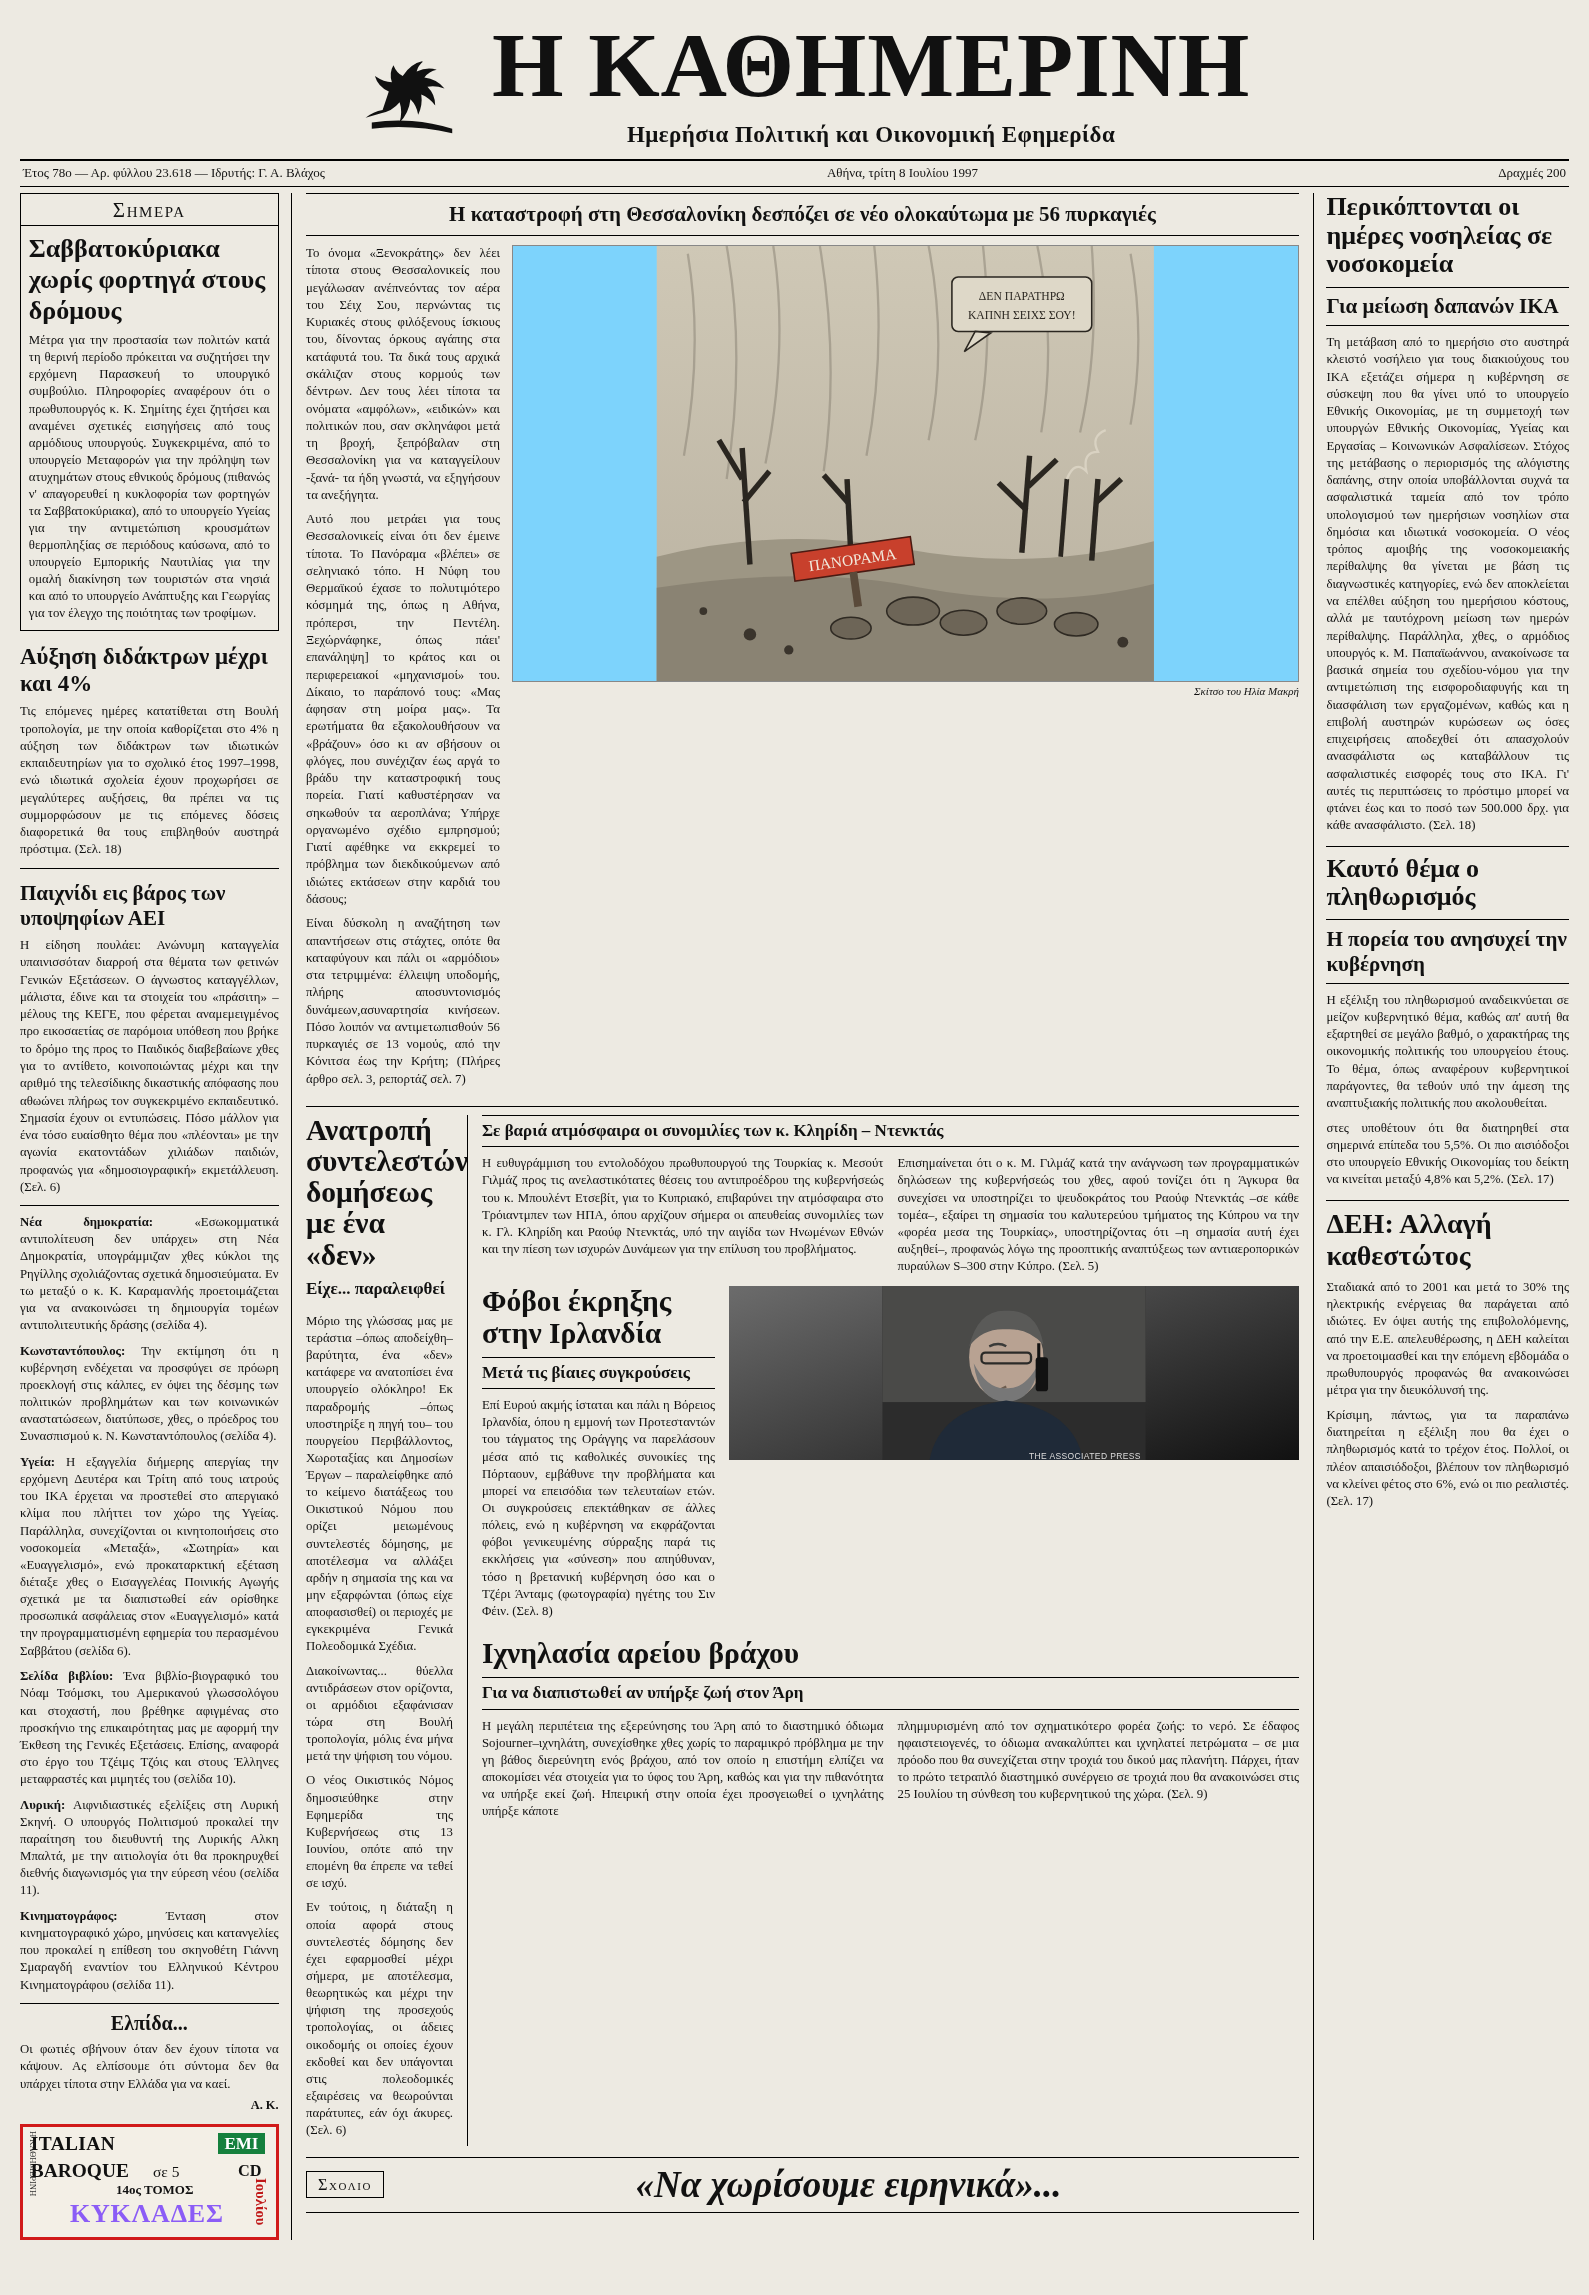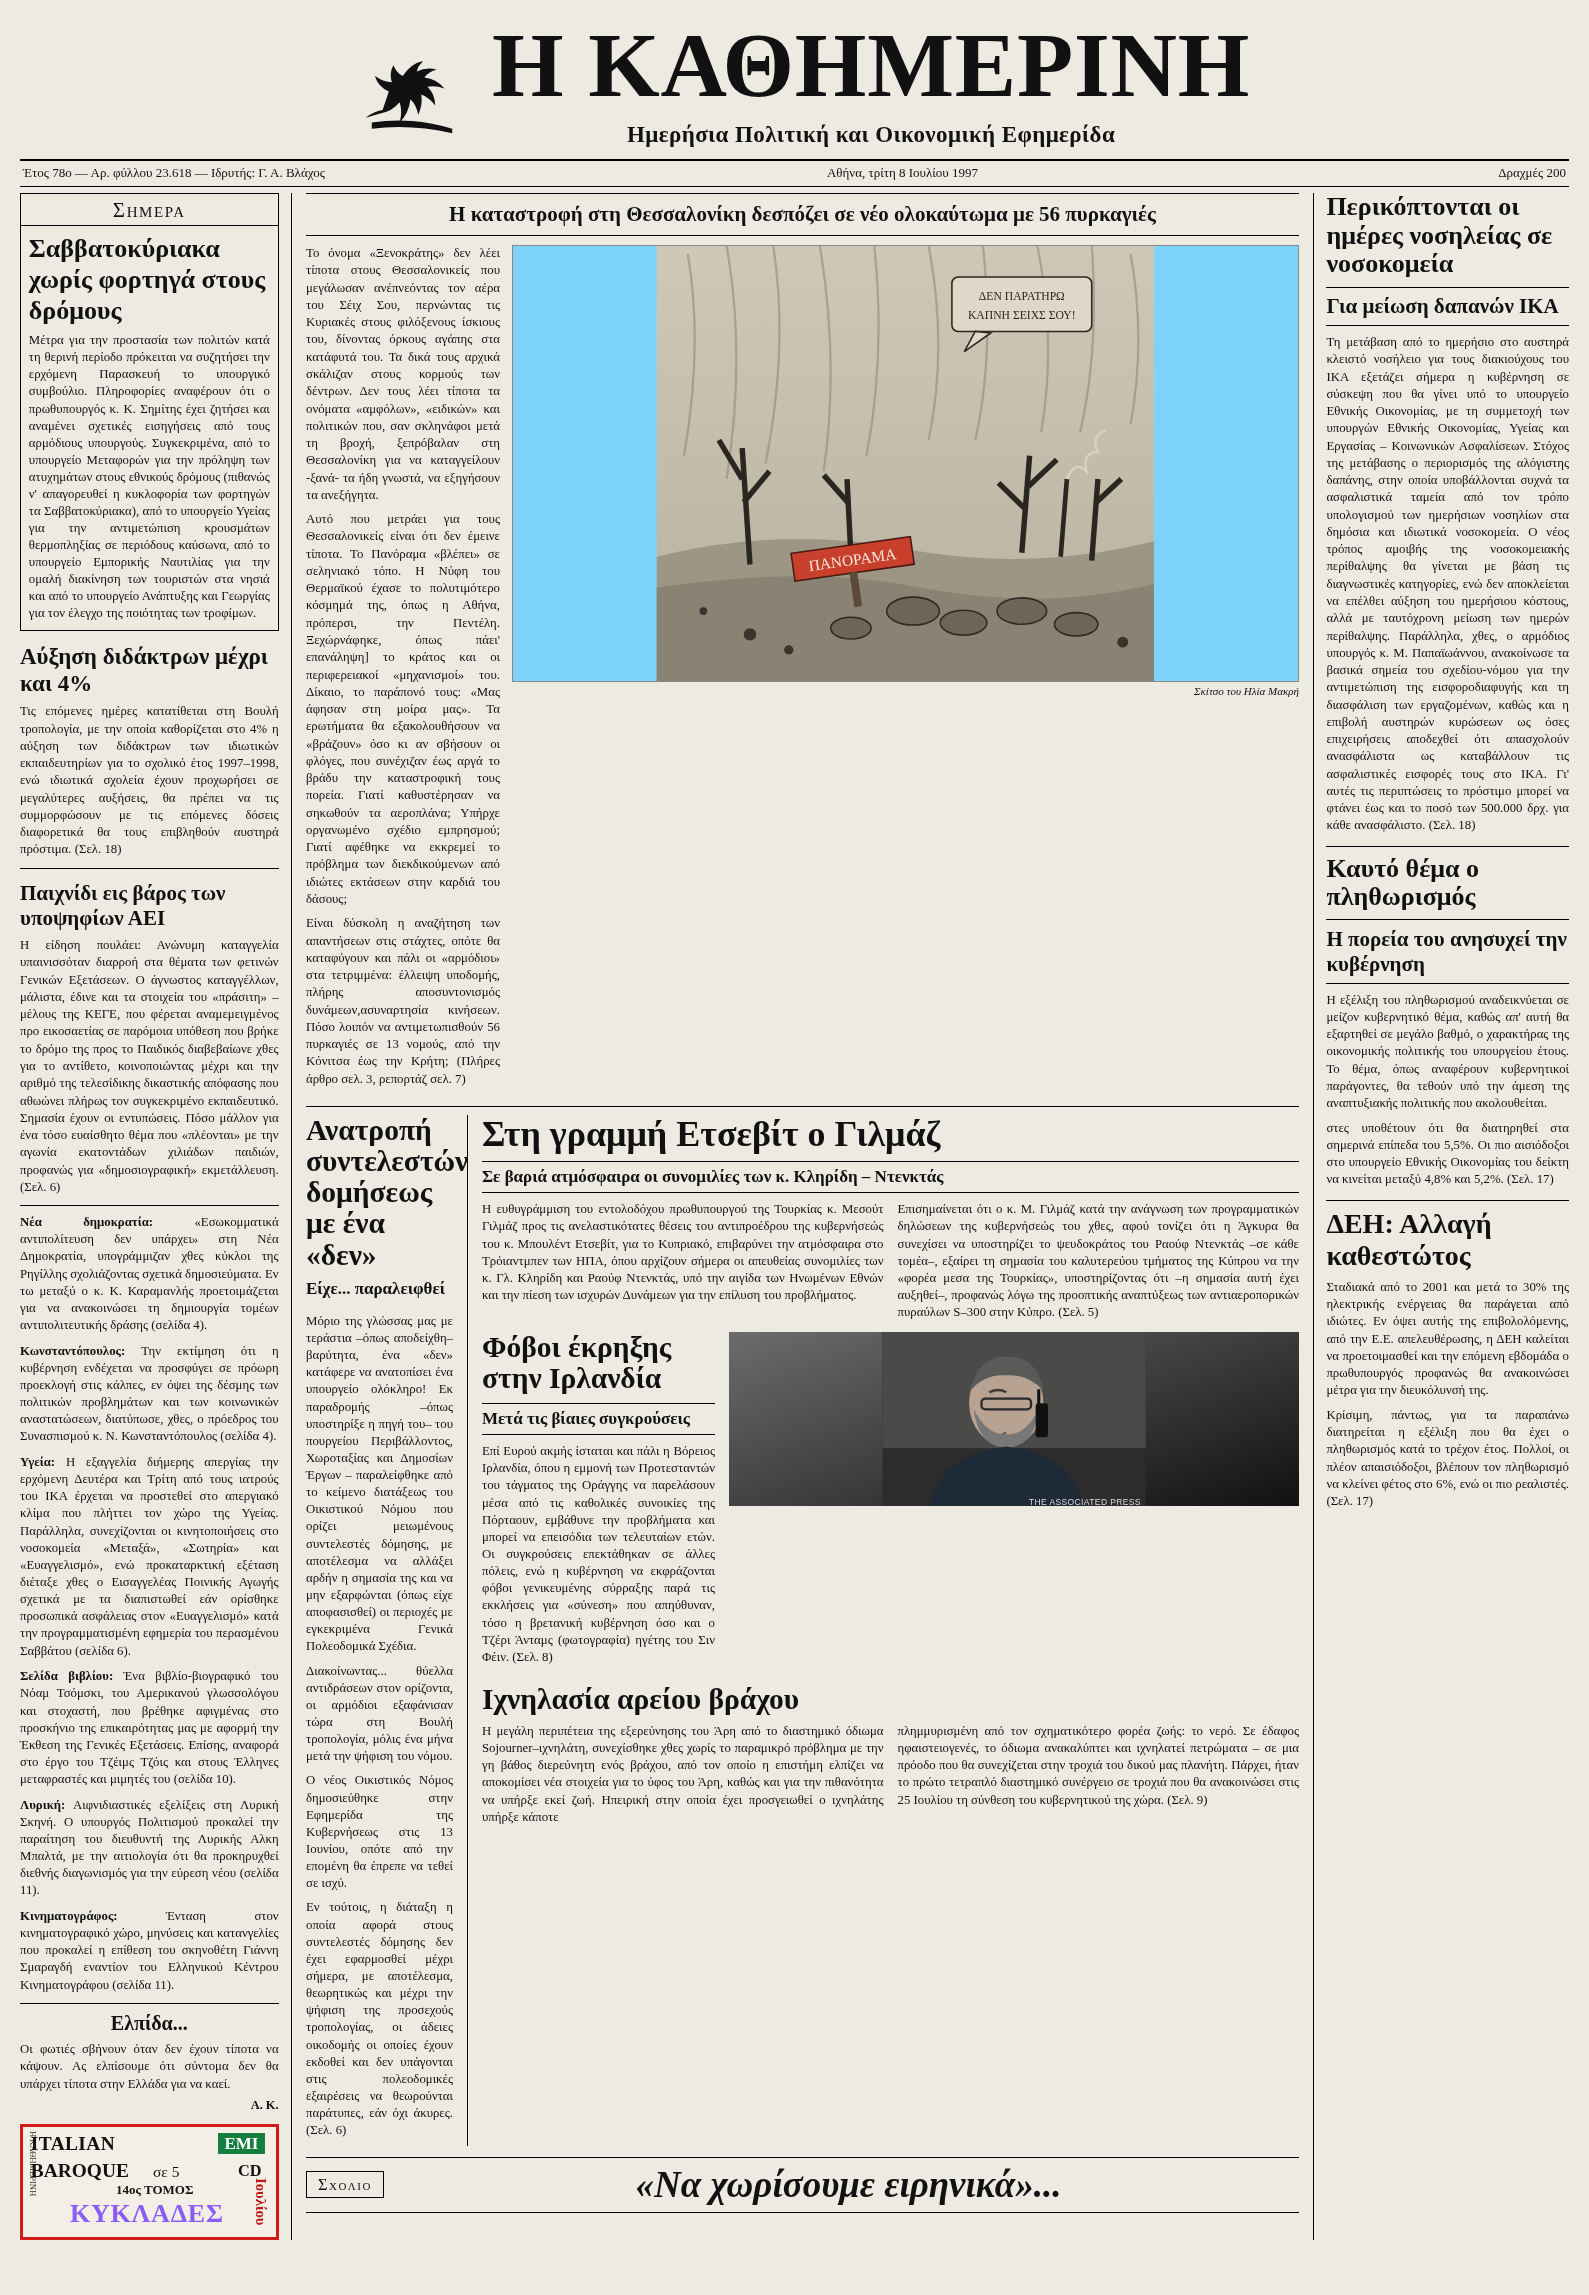--- a/index.html
+++ b/index.html
@@ -360,21 +360,20 @@
           <div class="sect-h1 small">Ανατροπή συντελεστών δομήσεως με ένα «δεν»</div>
           <div class="sect-sub plain">Είχε... παραλειφθεί</div>
           <div class="onecol">
             <p>Μόριο της γλώσσας μας με τεράστια –όπως αποδείχθη– βαρύτητα, ένα «δεν» κατάφερε να ανατοπίσει ένα υπουργείο ολόκληρο! Εκ παραδρομής –όπως υποστηρίξε η πηγή του– του πουργείου Περιβάλλοντος, Χωροταξίας και Δημοσίων Έργων – παραλείφθηκε από το κείμενο διατάξεως του Οικιστικού Νόμου που ορίζει μειωμένους συντελεστές δόμησης, με αποτέλεσμα να αλλάξει αρδήν η σημασία της και να μην εξαρφώνται (όπως είχε αποφασισθεί) οι περιοχές με εγκεκριμένα Γενικά Πολεοδομικά Σχέδια.</p>
             <p>Διακοίνωντας... θύελλα αντιδράσεων στον ορίζοντα, οι αρμόδιοι εξαφάνισαν τώρα στη Βουλή τροπολογία, μόλις ένα μήνα μετά την ψήφιση του νόμου.</p>
             <p>Ο νέος Οικιστικός Νόμος δημοσιεύθηκε στην Εφημερίδα της Κυβερνήσεως στις 13 Ιουνίου, οπότε από την επομένη θα έπρεπε να τεθεί σε ισχύ.</p>
             <p>Εν τούτοις, η διάταξη η οποία αφορά στους συντελεστές δόμησης δεν έχει εφαρμοσθεί μέχρι σήμερα, με αποτέλεσμα, θεωρητικώς και μέχρι την ψήφιση της προσεχούς τροπολογίας, οι άδειες οικοδομής οι οποίες έχουν εκδοθεί και δεν υπάγονται στις πολεοδομικές εξαιρέσεις να θεωρούνται παράτυπες, εάν όχι άκυρες. (Σελ. 6)</p>
           </div>
         </div>
         <div class="mid-c2 vline" style="padding-left:14px">
-          <div class="sect-h1">Στη γραμμή Ετσεβίτ ο Γιλμάζ</div>
           <div class="sect-sub">Σε βαριά ατμόσφαιρα οι συνομιλίες των κ. Κληρίδη – Ντενκτάς</div>
           <div class="twocol">
             <p>Η ευθυγράμμιση του εντολοδόχου πρωθυπουργού της Τουρκίας κ. Μεσούτ Γιλμάζ προς τις ανελαστικότατες θέσεις του αντιπροέδρου της κυβερνήσεώς του κ. Μπουλέντ Ετσεβίτ, για το Κυπριακό, επιβαρύνει την ατμόσφαιρα στο Τρόιαντμπεν των ΗΠΑ, όπου αρχίζουν σήμερα οι απευθείας συνομιλίες των κ. Γλ. Κληρίδη και Ραούφ Ντενκτάς, υπό την αιγίδα των Ηνωμένων Εθνών και την πίεση των ισχυρών Δυνάμεων για την επίλυση του προβλήματος.</p>
             <p>Επισημαίνεται ότι ο κ. Μ. Γιλμάζ κατά την ανάγνωση των προγραμματικών δηλώσεων της κυβερνήσεώς του χθες, αφού τονίζει ότι η Άγκυρα θα συνεχίσει να υποστηρίζει το ψευδοκράτος του Ραούφ Ντενκτάς –σε κάθε τομέα–, εξαίρει τη σημασία του καλυτερεύου τμήματος της Κύπρου να την «φορέα μεσα της Τουρκίας», υποστηρίζοντας ότι –η σημασία αυτή έχει αυξηθεί–, προφανώς λόγω της προοπτικής αναπτύξεως των αντιαεροπορικών πυραύλων S–300 στην Κύπρο. (Σελ. 5)</p>
           </div>
 
           <div class="mid-grid" style="margin-top:11px">
             <div style="width:233px">
               <div class="sect-h1 small">Φόβοι έκρηξης στην Ιρλανδία</div>
               <div class="sect-sub">Μετά τις βίαιες συγκρούσεις</div>
@@ -402,20 +401,21 @@
                   <rect x="200" y="74" width="4" height="20" fill="#111"></rect>
                   <text class="photo-cred" x="334" y="224" font-size="9" fill="#ddd" text-anchor="end" font-family="Liberation Sans, sans-serif">THE ASSOCIATED PRESS</text>
                 </svg>
               </div>
             </div>
           </div>
 
           <div class="mid-grid" style="margin-top:11px">
             <div style="flex:1">
               <div class="sect-h1 small">Ιχνηλασία αρείου βράχου</div>
+              <div class="sect-sub">Για να διαπιστωθεί αν υπήρξε ζωή στον Άρη</div>
               <div class="twocol">
                 <p>Η μεγάλη περιπέτεια της εξερεύνησης του Άρη από το διαστημικό όδιωμα Sojourner–ιχνηλάτη, συνεχίσθηκε χθες χωρίς το παραμικρό πρόβλημα με την γη βάθος διερεύνητη ενός βράχου, από τον οποίο η επιστήμη ελπίζει να αποκομίσει νέα στοιχεία για το ύφος του Άρη, καθώς και για την πιθανότητα να υπήρξε εκεί ζωή. Ηπειρική στην οποία έχει προσγειωθεί ο ιχνηλάτης υπήρξε κάποτε</p>
                 <p>πλημμυρισμένη από τον σχηματικότερο φορέα ζωής: το νερό. Σε έδαφος ηφαιστειογενές, το όδιωμα ανακαλύπτει και ιχνηλατεί πετρώματα – σε μια πρόοδο που θα συνεχίζεται στην τροχιά του δικού μας πλανήτη. Πάρχει, ήταν το πρώτο τετραπλό διαστημικό συνέργειο σε τροχιά που θα ανακοινώσει στις 25 Ιουλίου τη σύνθεση του κυβερνητικού της χώρα. (Σελ. 9)</p>
               </div>
             </div>
           </div>
         </div>
       </div>
 
       <div class="comment-bar">

